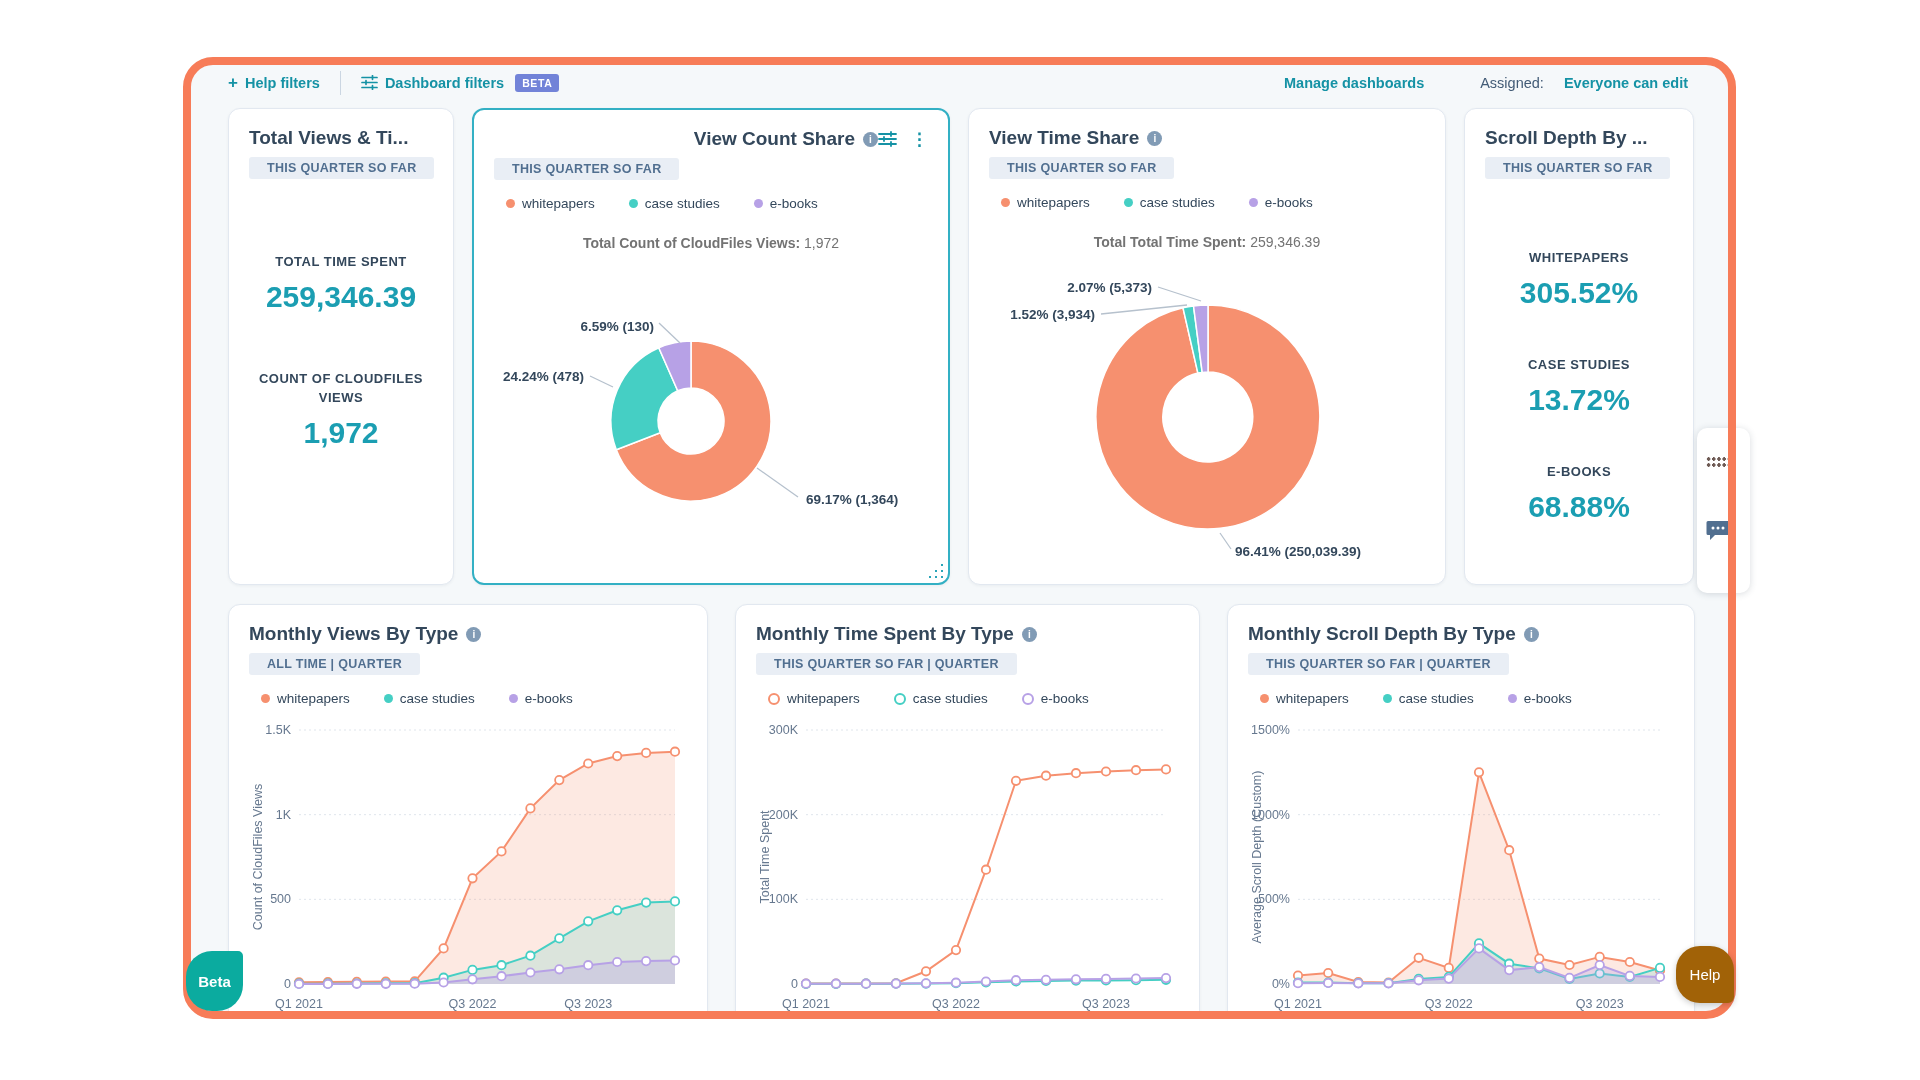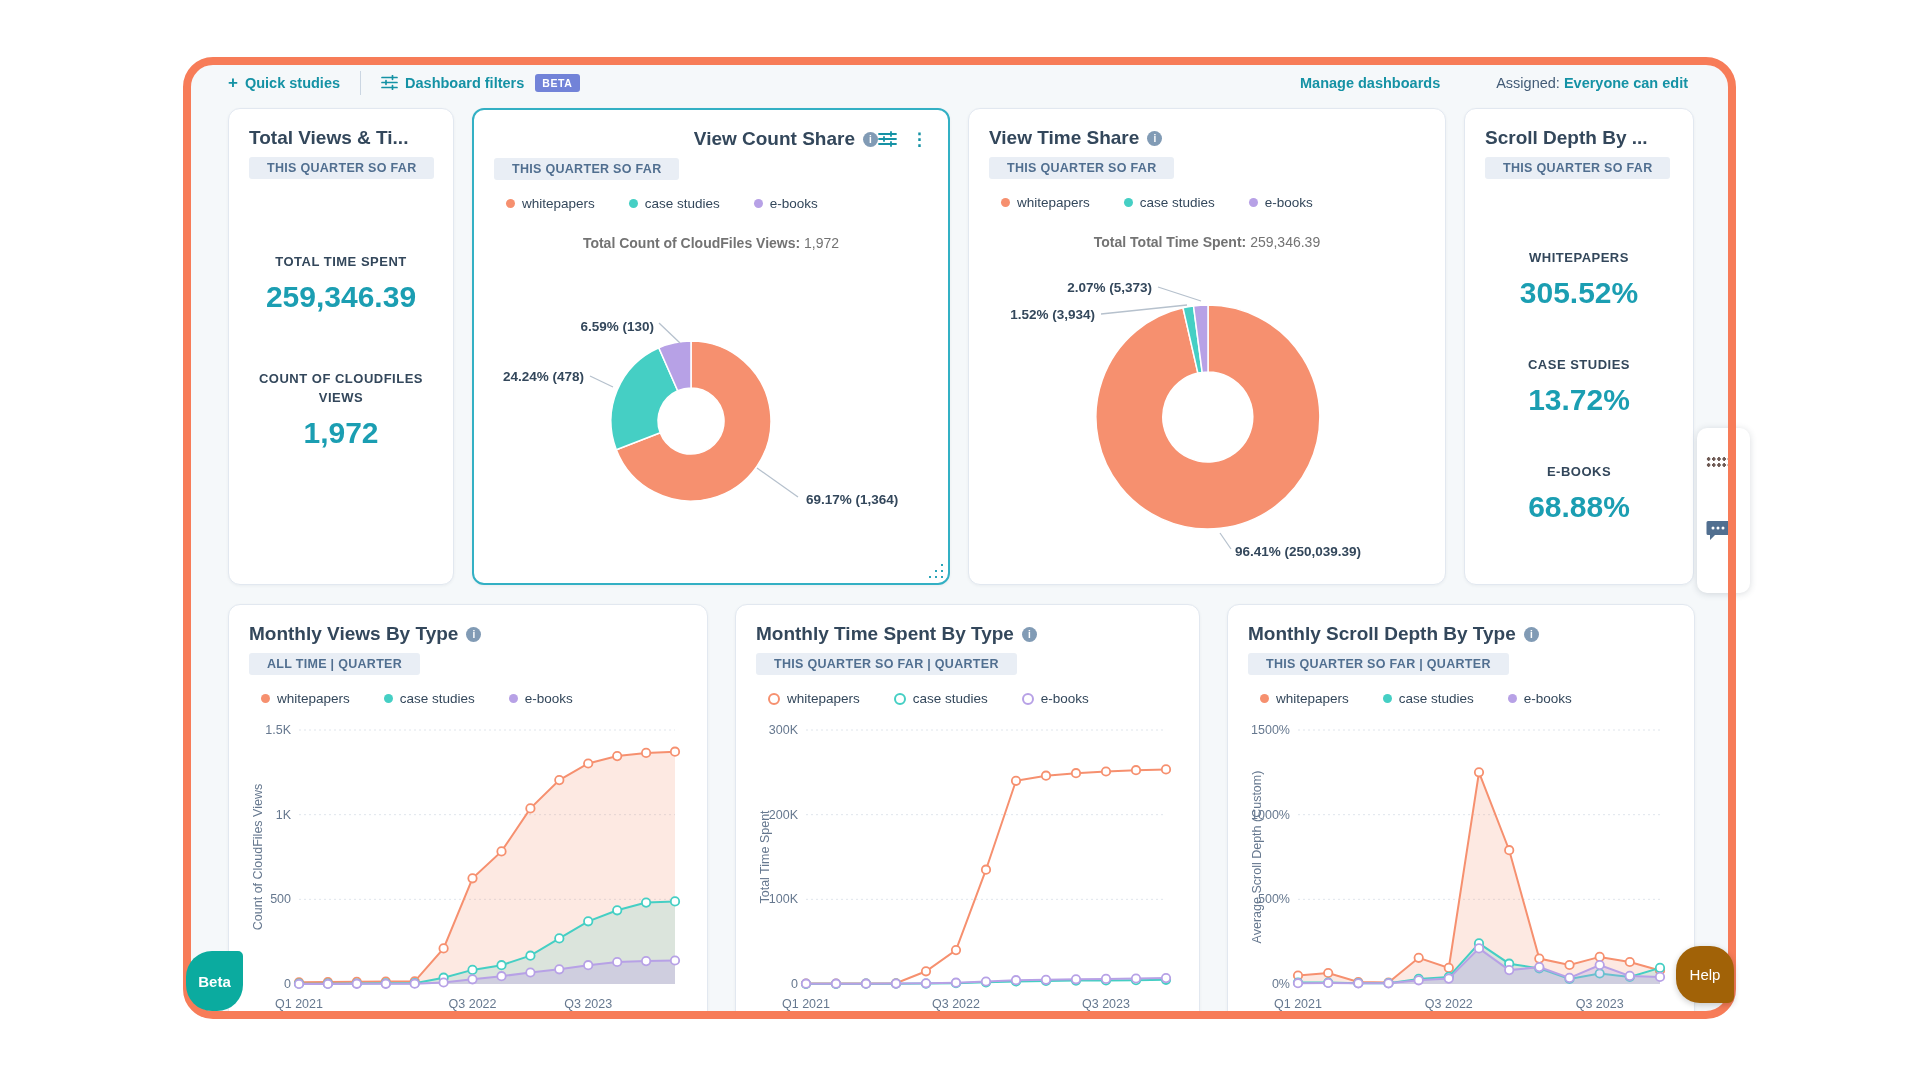--- a/index.html
+++ b/index.html
@@ -8,21 +8,21 @@
   .frame-border{position:absolute;left:183px;top:57px;width:1553px;height:962px;border:8px solid #f77c58;border-radius:30px;box-sizing:border-box;pointer-events:none;z-index:40;}
 
   
   .topbar{position:absolute;left:0;top:0;width:100%;height:51px;display:flex;align-items:center;justify-content:space-between;padding:0 48px 0 45px;box-sizing:border-box;}
   .tb-left{display:flex;align-items:center;gap:20px;}
   .tb-right{display:flex;align-items:center;gap:56px;}
   .tb-link{display:flex;align-items:center;gap:7px;background:none;border:none;cursor:pointer;color:#1592a5;font-family:inherit;font-size:14.5px;font-weight:bold;text-decoration:none;padding:0;}
   .plus{font-size:17px;font-weight:bold;line-height:1;}
   .tb-divider{width:1px;height:24px;background:#cbd6e2;}
   .beta-pill{background:#7283d8;color:#fff;font-size:10.5px;font-weight:bold;letter-spacing:.6px;border-radius:3px;padding:3px 7px;margin-left:4px;}
-  .assigned{display:flex;gap:4px;font-size:14.5px;color:#425b76;}
+  .assigned{display:flex;gap:20px;font-size:14.5px;color:#425b76;}
   .assigned-label{font-weight:normal;}
 
   
   .row{position:absolute;display:flex;}
   .row1{left:45px;top:51px;gap:18px;}
   .row2{left:45px;top:547px;gap:27px;}
   .card{background:#fff;border:1px solid #e2e8f0;border-radius:12px;box-sizing:border-box;padding:18px 20px;position:relative;box-shadow:0 1px 3px rgba(45,62,80,.06);}
   .card.selected{border:2px solid #33b0c4;}
   .c-title-row{display:flex;align-items:center;justify-content:flex-end;}
   .c-title{display:flex;align-items:center;gap:8px;font-size:19px;font-weight:bold;color:#33475b;white-space:nowrap;overflow:hidden;}
@@ -58,21 +58,21 @@
 </head>
 <body>
 
 <div class="page">
   <div class="frame-bg">
 
     <div class="topbar">
       <div class="tb-left">
         <button class="tb-link">
           <span class="plus">+</span>
-          <span>Quick studies</span>
+          <span>Help filters</span>
         </button>
         <span class="tb-divider"></span>
         <button class="tb-link">
           <span style="display:inline-flex;">
             <svg width="17" height="15" viewBox="0 0 17 15">
                 <g stroke="#1592a5" stroke-width="1.7" stroke-linecap="round">
                   <line x1="1" y1="2.5" x2="16" y2="2.5"></line>
                   <line x1="1" y1="7.5" x2="16" y2="7.5"></line>
                   <line x1="1" y1="12.5" x2="16" y2="12.5"></line>
                   <line x1="11.5" y1="0.7" x2="11.5" y2="4.3"></line>

